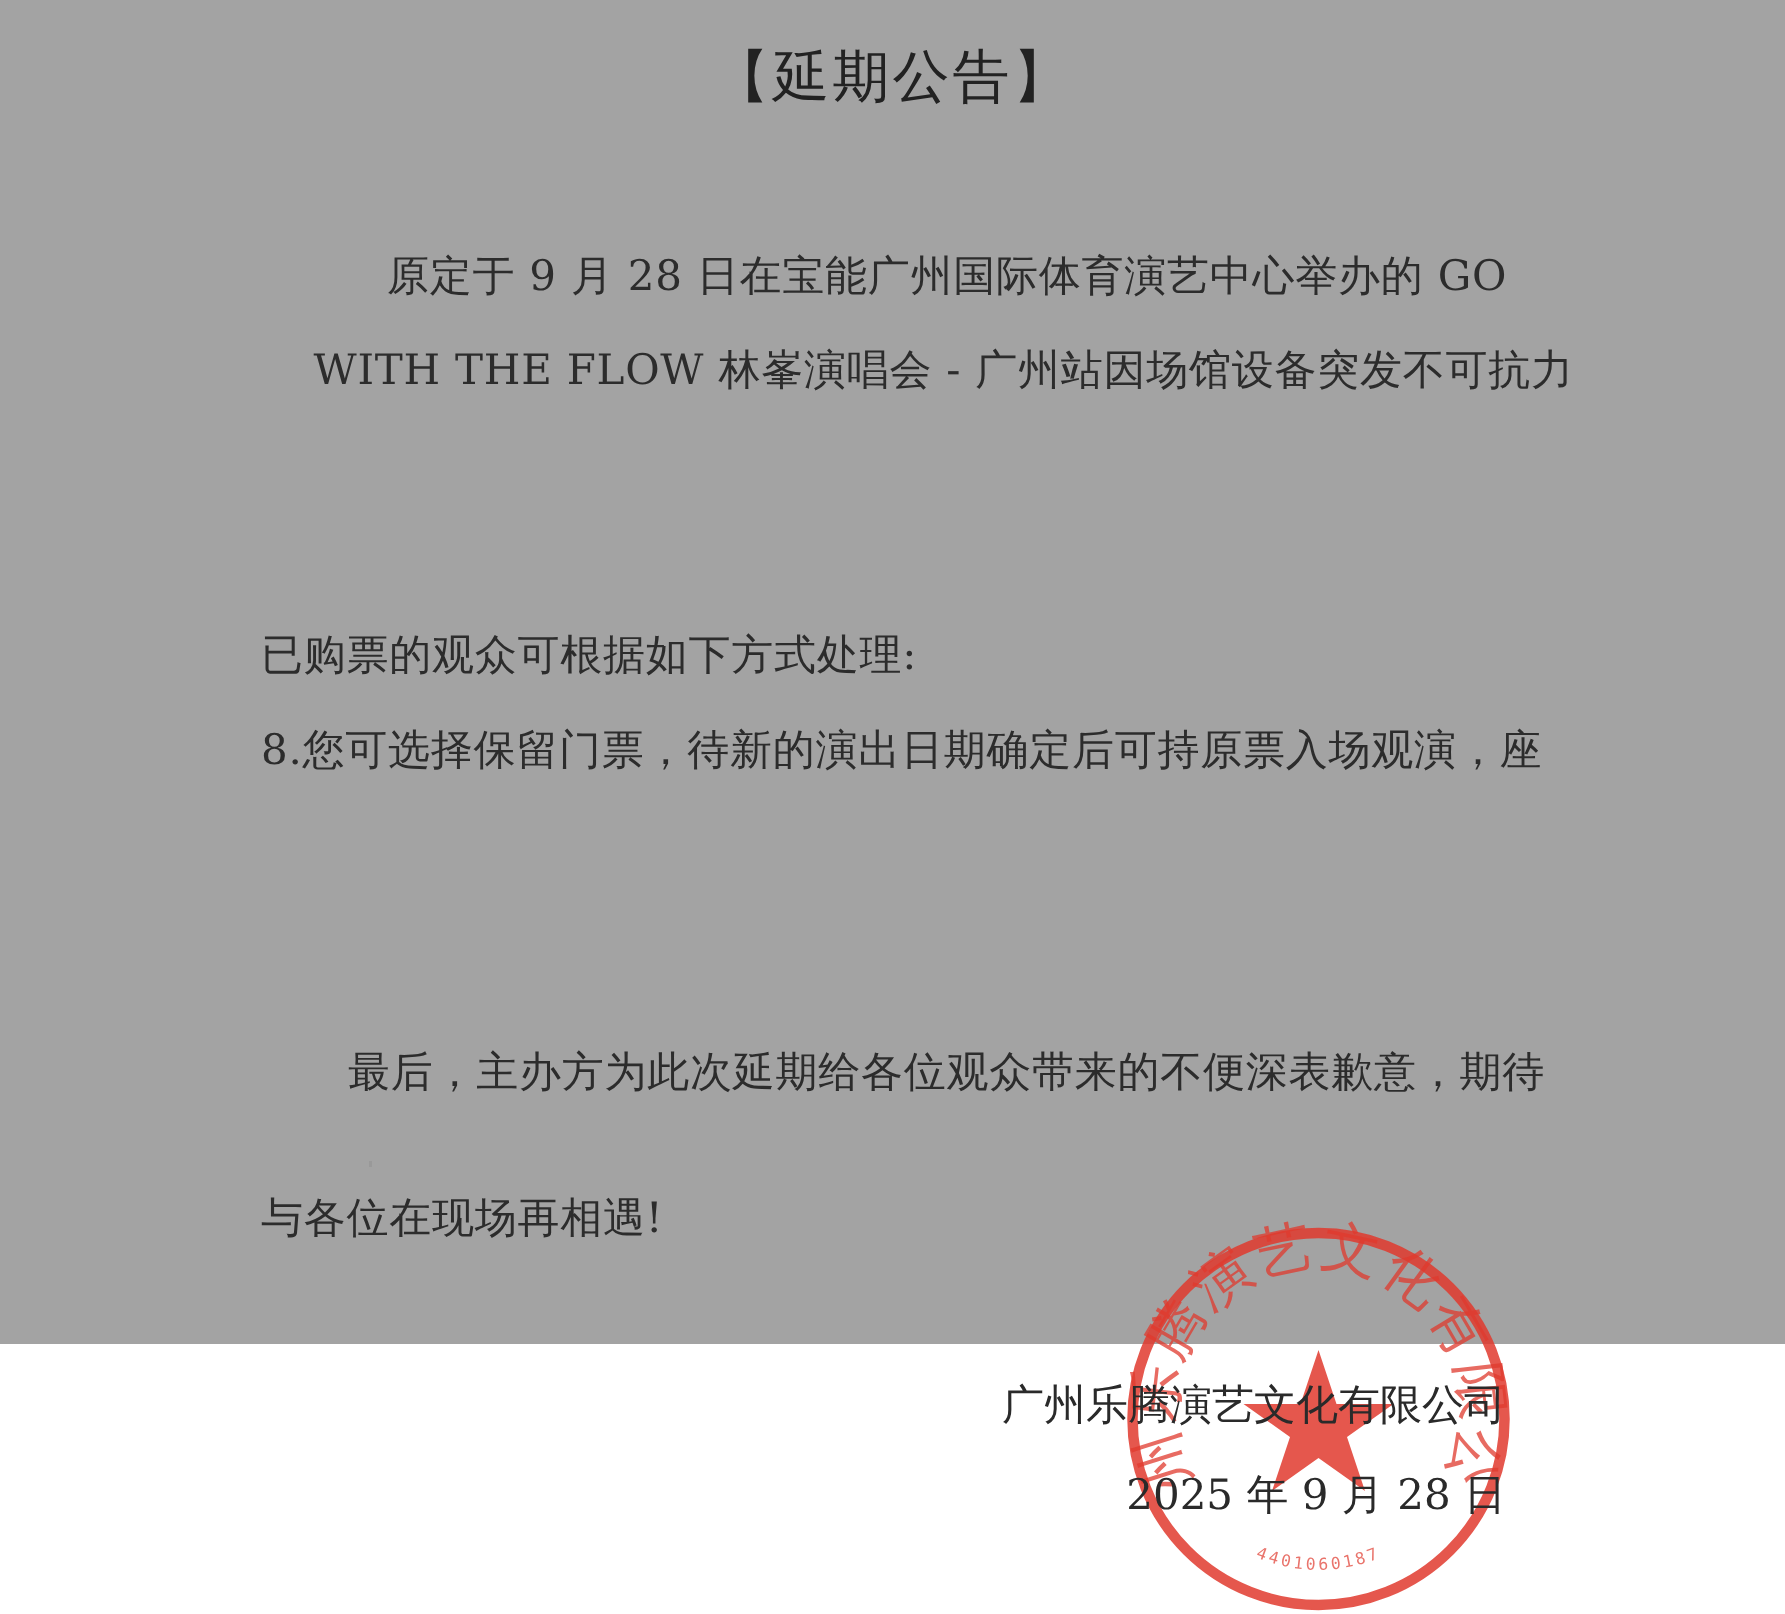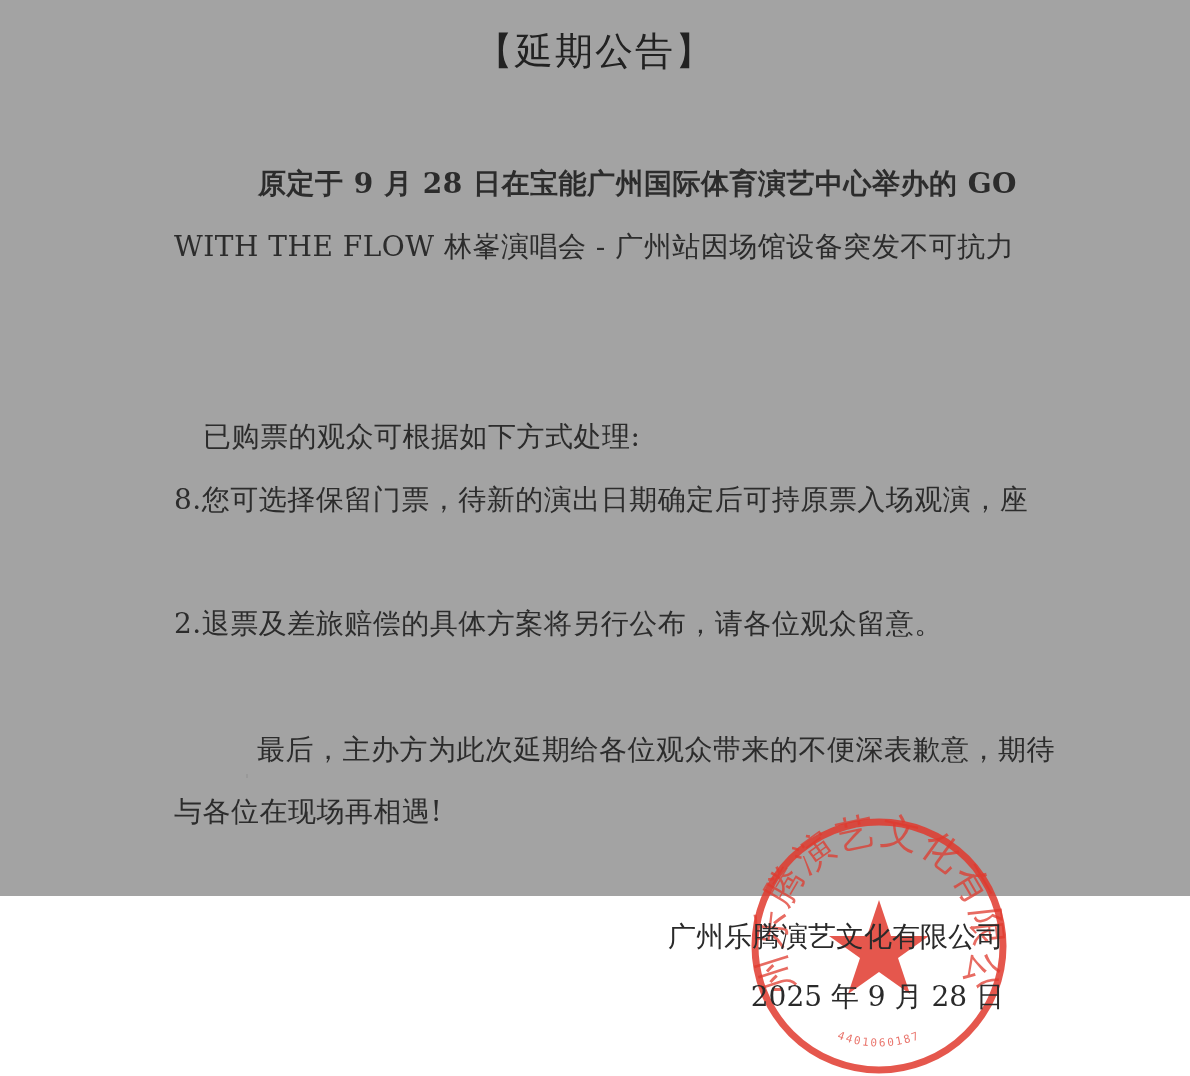--- a/index.html
+++ b/index.html
@@ -71,28 +71,27 @@
       background: #999;
     }
   </style>
 </head>
 <body>
 
 <div class="page">
 
   <div class="title">【延期公告】</div>
 
-  <div class="line indent" style="top:165px;font-weight:bold;">原定于 9 月 28 日在宝能广州国际体育演艺中心举办的 GO</div>
-  <div class="line" style="top:228px;">WITH THE FLOW  林峯演唱会  -  广州站因场馆设备突发不可抗力</div>
+  <div class="line indent" style="top:165px;">原定于 9 月 28 日在宝能广州国际体育演艺中心举办的 GO</div>
+  <div class="line" style="top:228px;margin-left:35px;">WITH THE FLOW  林峯演唱会  -  广州站因场馆设备突发不可抗力</div>
 
-  <div class="line" style="top:418px;margin-left:29px;">已购票的观众可根据如下方式处理:</div>
+  <div class="line" style="top:418px;">已购票的观众可根据如下方式处理:</div>
   <div class="line" style="top:481px;">8.您可选择保留门票，待新的演出日期确定后可持原票入场观演，座</div>
-  <div class="line" style="top:605px;">2.退票及差旅赔偿的具体方案将另行公布，请各位观众留意。</div>
 
-  <div class="line indent2" style="top:731px;margin-left:25px;">最后，主办方为此次延期给各位观众带来的不便深表歉意，期待</div>
+  <div class="line indent2" style="top:696px;">最后，主办方为此次延期给各位观众带来的不便深表歉意，期待</div>
   <div class="line" style="top:793px;">与各位在现场再相遇!</div>
   <div class="speck"></div>
 
   <svg class="seal" viewBox="0 0 268 268">
     <defs>
       <path id="sealArc" d="M 52 178 A 96 96 0 1 1 216 178" fill="none"></path>
       <path id="sealBottom" d="M 70 214 A 110 110 0 0 0 198 214" fill="none"></path>
     </defs>
     <circle cx="134" cy="134" r="124" fill="none" stroke="#e03a2e" stroke-width="7" opacity="0.85"></circle>
     <text font-family="DejaVu Serif, serif" font-size="38" fill="#e03a2e" opacity="0.75" letter-spacing="2">

